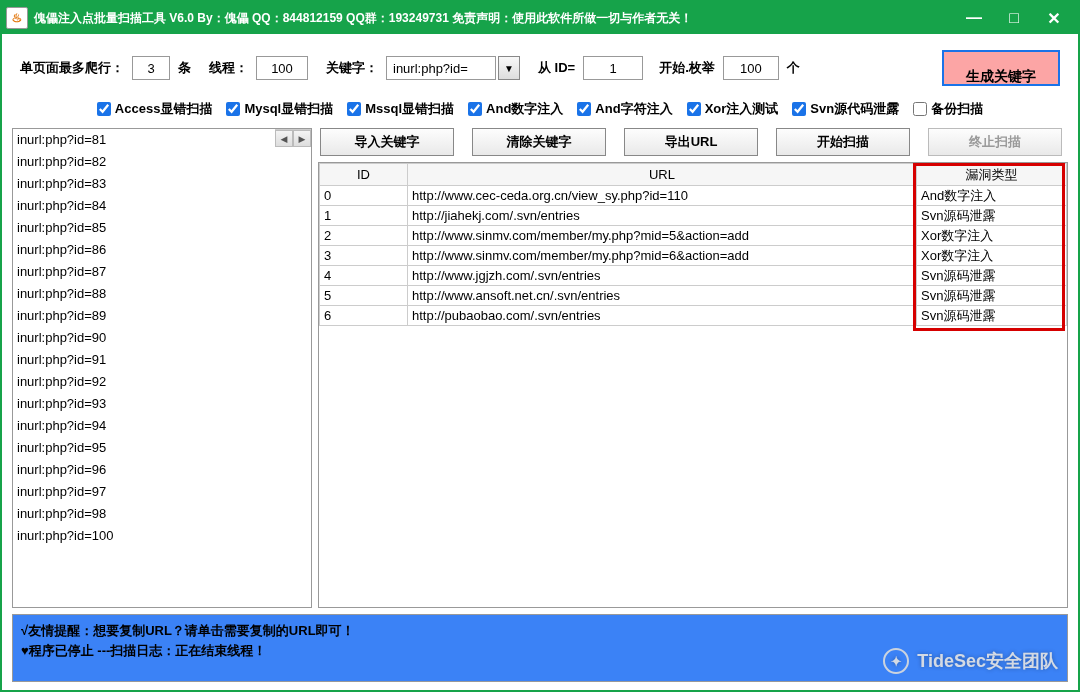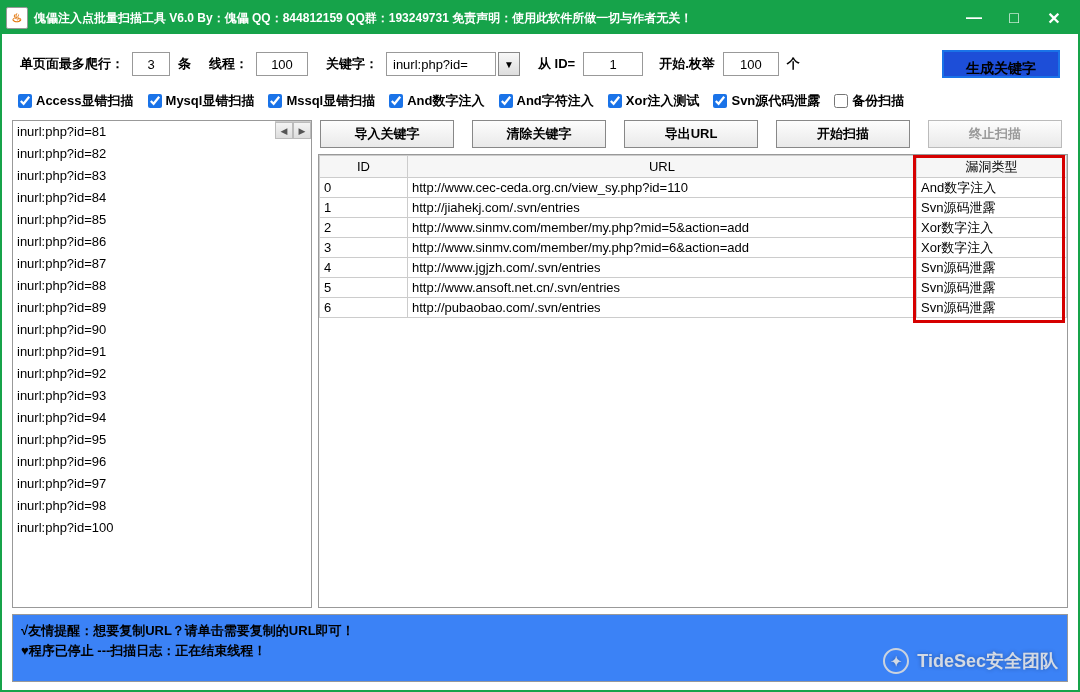--- a/index.html
+++ b/index.html
@@ -11,23 +11,23 @@
 .titlebar .java-icon { width: 22px; height: 22px; background: #fff; border: 1px solid #999; border-radius: 2px; margin-right: 6px; display: flex; align-items: center; justify-content: center; color: #e07000; font-size: 12px; font-weight: bold; }
 .titlebar .title-text { flex: 1; }
 .titlebar .win-btn { width: 40px; height: 28px; display: flex; align-items: center; justify-content: center; color: #fff; font-size: 16px; cursor: pointer; }
 
 .toolbar { padding: 16px 18px 10px 18px; background: #fff; display: flex; align-items: center; gap: 8px; font-size: 13px; font-weight: bold; }
 .toolbar .lbl { white-space: nowrap; }
 .toolbar input[type=text] { height: 24px; border: 1px solid #999; background: #fff; text-align: center; font-size: 13px; padding: 0 4px; }
 .toolbar .kw-select { display: inline-flex; align-items: center; }
 .toolbar .kw-select input { width: 110px; text-align: left; padding: 0 6px; }
 .toolbar .kw-select .combo-btn { width: 22px; height: 24px; border: 1px solid #888; background: linear-gradient(#f8f8f8,#ddd); display: flex; align-items: center; justify-content: center; font-size: 10px; margin-left: 2px; cursor: pointer; }
-.gen-btn { height: 28px; padding: 8px 22px; border: 2px solid #1a73e8; background: #1d4ed8; font-weight: bold; font-size: 14px; cursor: pointer; margin-left: auto; }
-
-.checkboxrow { padding: 4px 16px 10px 16px; display: flex; flex-wrap: wrap; gap: 14px; font-size: 13px; font-weight: bold; }
+.gen-btn { height: 28px; padding: 16px 22px; border: 2px solid #1a73e8; background: #fca5a5; font-weight: bold; font-size: 14px; cursor: pointer; margin-left: auto; }
+
+.checkboxrow { padding: 4px 16px 10px 16px; display: flex; flex-wrap: wrap; gap: 14px; font-size: 13px; font-weight: bold; justify-content: center; }
 .checkboxrow label { display: inline-flex; align-items: center; gap: 4px; white-space: nowrap; }
 .checkboxrow input[type=checkbox] { width: 14px; height: 14px; accent-color: #1a73e8; }
 
 .main { flex: 1; display: flex; padding: 0 10px; gap: 6px; min-height: 0; }
 
 .left-panel { width: 300px; border: 1px solid #999; background: #fff; display: flex; position: relative; }
 .left-list { flex: 1; overflow-y: auto; overflow-x: hidden; font-size: 13px; line-height: 22px; padding-left: 4px; }
 .left-list div { white-space: nowrap; }
 .left-scroll-h { height: 18px; background: #eee; border-top: 1px solid #ccc; display: flex; }
 .left-scroll-h .sbtn { width: 18px; height: 100%; background: linear-gradient(#f4f4f4,#ddd); border: 1px solid #bbb; display: flex; align-items: center; justify-content: center; font-size: 9px; color: #555; }

